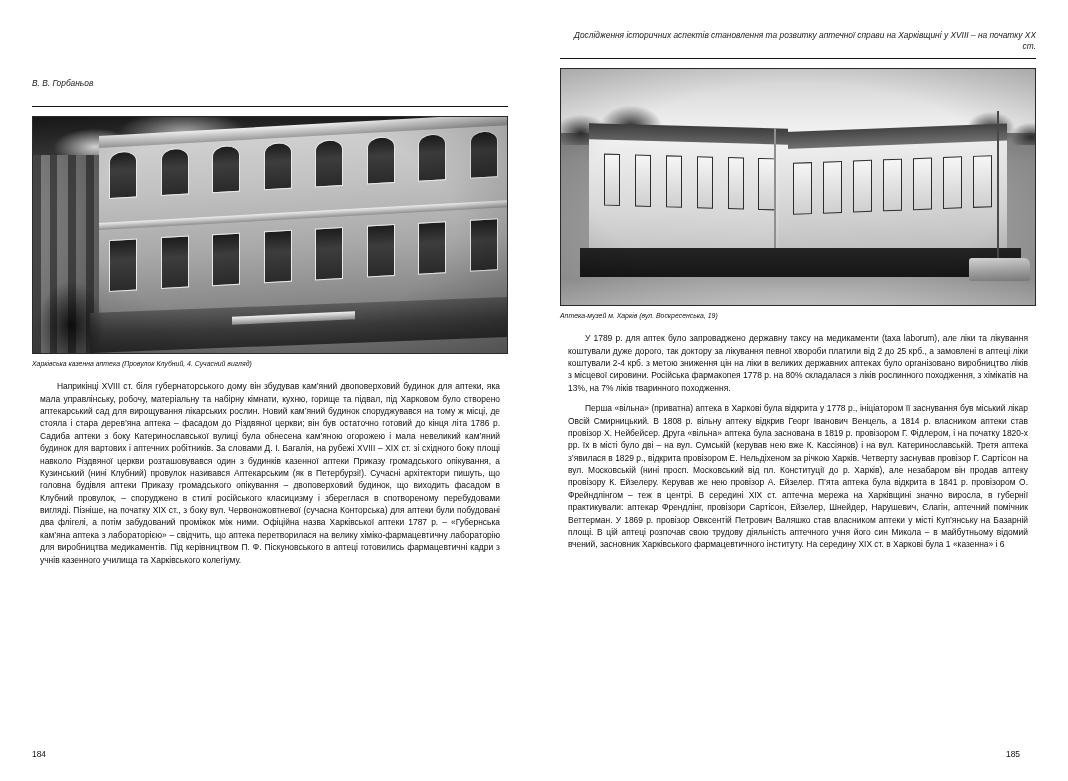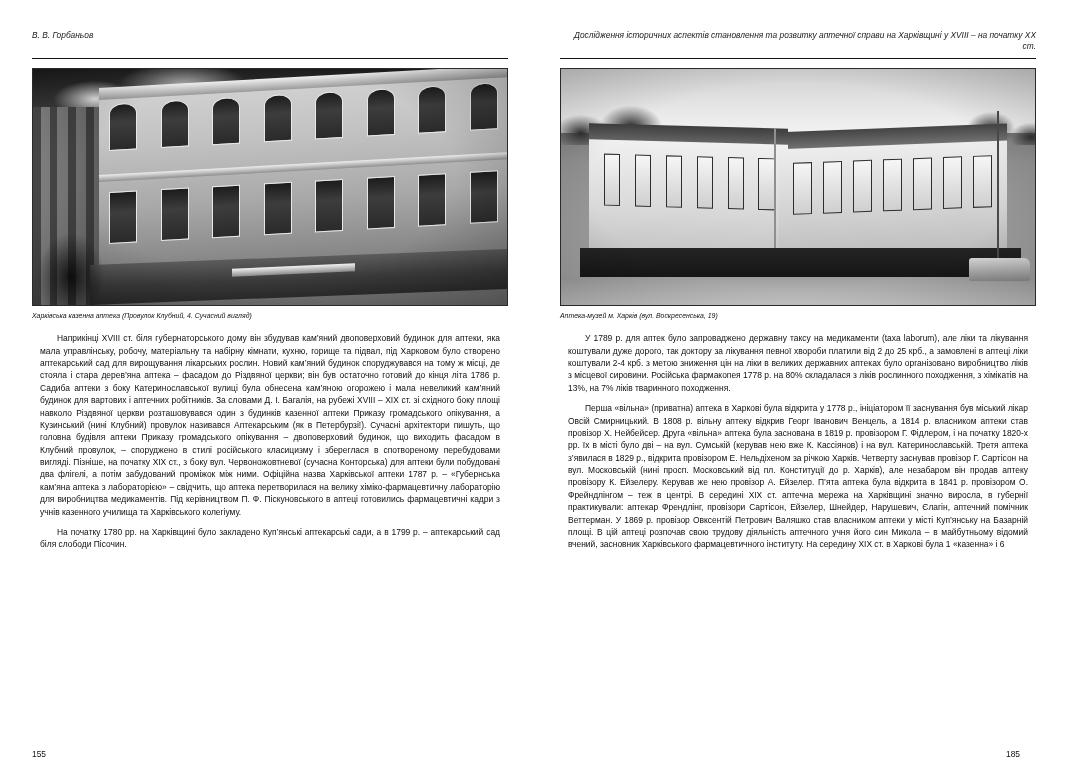--- a/index.html
+++ b/index.html
@@ -26,21 +26,21 @@
   .page.right { padding-left: 26px; padding-right: 32px; }
 
   
   .runhead {
     font-size: 8.4px;
     font-style: italic;
     color: #1a1a1a;
     line-height: 1.35;
     min-height: 24px;
   }
-  .runhead.left  { text-align: left; }
+  .runhead.left  { text-align: left; margin-top: 48px; }
   .runhead.right { text-align: right; }
   .rule {
     border-top: 1px solid #111;
     margin-top: 4px;
     margin-bottom: 9px;
   }
 
   
   .figure { margin: 0; }
   .photo {
@@ -282,24 +282,23 @@
         <div class="ground"></div>
         <div class="awning"></div>
         <div class="tree"></div>
         <div class="vign"></div>
       </div>
       <figcaption class="caption">Харківська казенна аптека (Провулок Клубний, 4. Сучасний вигляд)</figcaption>
     </figure>
 
     <div class="body-text">
       <p>Наприкінці XVIII ст. біля губернаторського дому він збудував кам’яний двоповерховий будинок для аптеки, яка мала управлінську, робочу, матеріальну та набірну кімнати, кухню, горище та підвал, під Харковом було створено аптекарський сад для вирощування лікарських рослин. Новий кам’яний будинок споруджувався на тому ж місці, де стояла і стара дерев’яна аптека – фасадом до Різдвяної церкви; він був остаточно готовий до кінця літа 1786 р. Садиба аптеки з боку Катеринославської вулиці була обнесена кам’яною огорожею і мала невеликий кам’яний будинок для вартових і аптечних робітників. За словами Д. І. Багалія, на рубежі XVIII – XIX ст. зі східного боку площі навколо Різдвяної церкви розташовувався один з будинків казенної аптеки Приказу громадського опікування, а Кузинський (нині Клубний) провулок називався Аптекарським (як в Петербурзі!). Сучасні архітектори пишуть, що головна будівля аптеки Приказу громадського опікування – двоповерховий будинок, що виходить фасадом в Клубний провулок, – споруджено в стилі російського класицизму і збереглася в спотвореному перебудовами вигляді. Пізніше, на початку XIX ст., з боку вул. Червоножовтневої (сучасна Конторська) для аптеки були побудовані два флігелі, а потім забудований проміжок між ними. Офіційна назва Харківської аптеки 1787 р. – «Губернська кам’яна аптека з лабораторією» – свідчить, що аптека перетворилася на велику хіміко-фармацевтичну лабораторію для виробництва медикаментів. Під керівництвом П. Ф. Піскуновського в аптеці готовились фармацевтичні кадри з учнів казенного училища та Харківського колегіуму.</p>
-      <p>На початку 1780 рр. на Харківщині було закладено Куп’янські аптекарські сади, а в 1799 р. – аптекарський сад біля слободи Пісочин.</p>
     </div>
 
-    <div class="folio left">155</div>
+    <div class="folio left">184</div>
   </div>
 
   <div class="page right">
 
     <div class="runhead right">Дослідження історичних аспектів становлення та розвитку аптечної справи на Харківщині у XVIII – на початку XX ст.</div>
     <div class="rule"></div>
 
     <figure class="figure">
       <div class="photo ph2">
         <div class="sky"></div>

